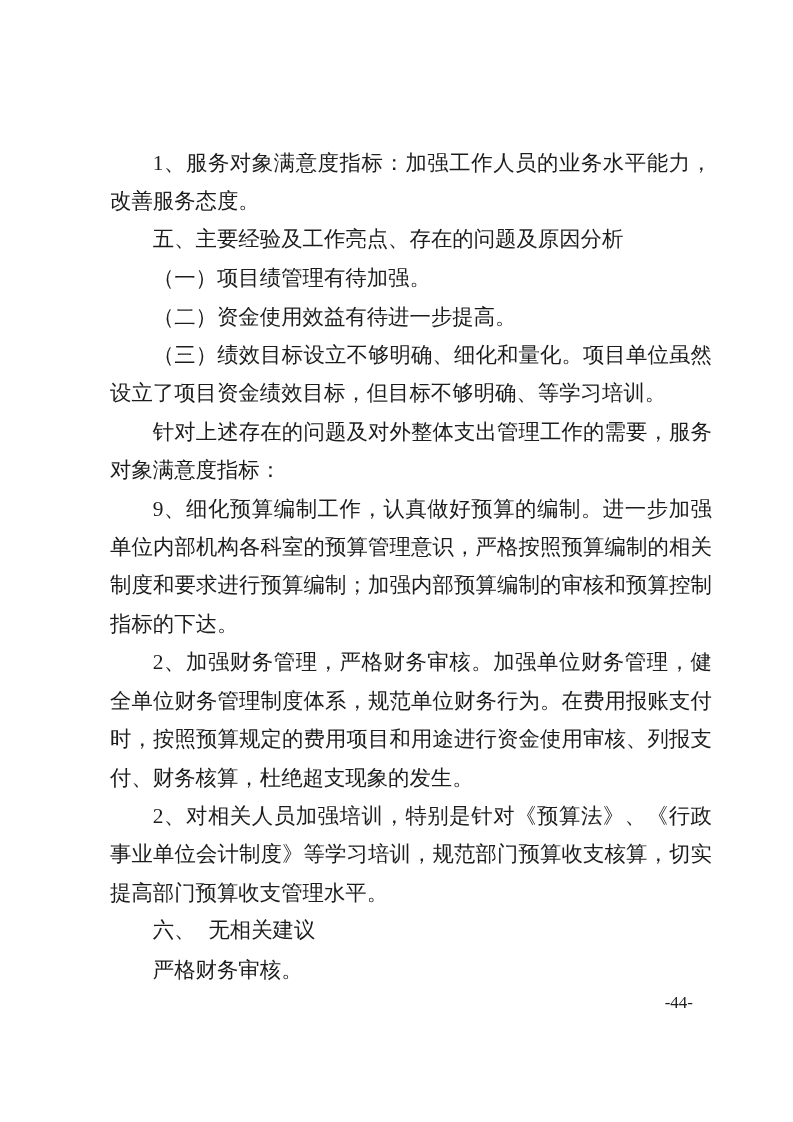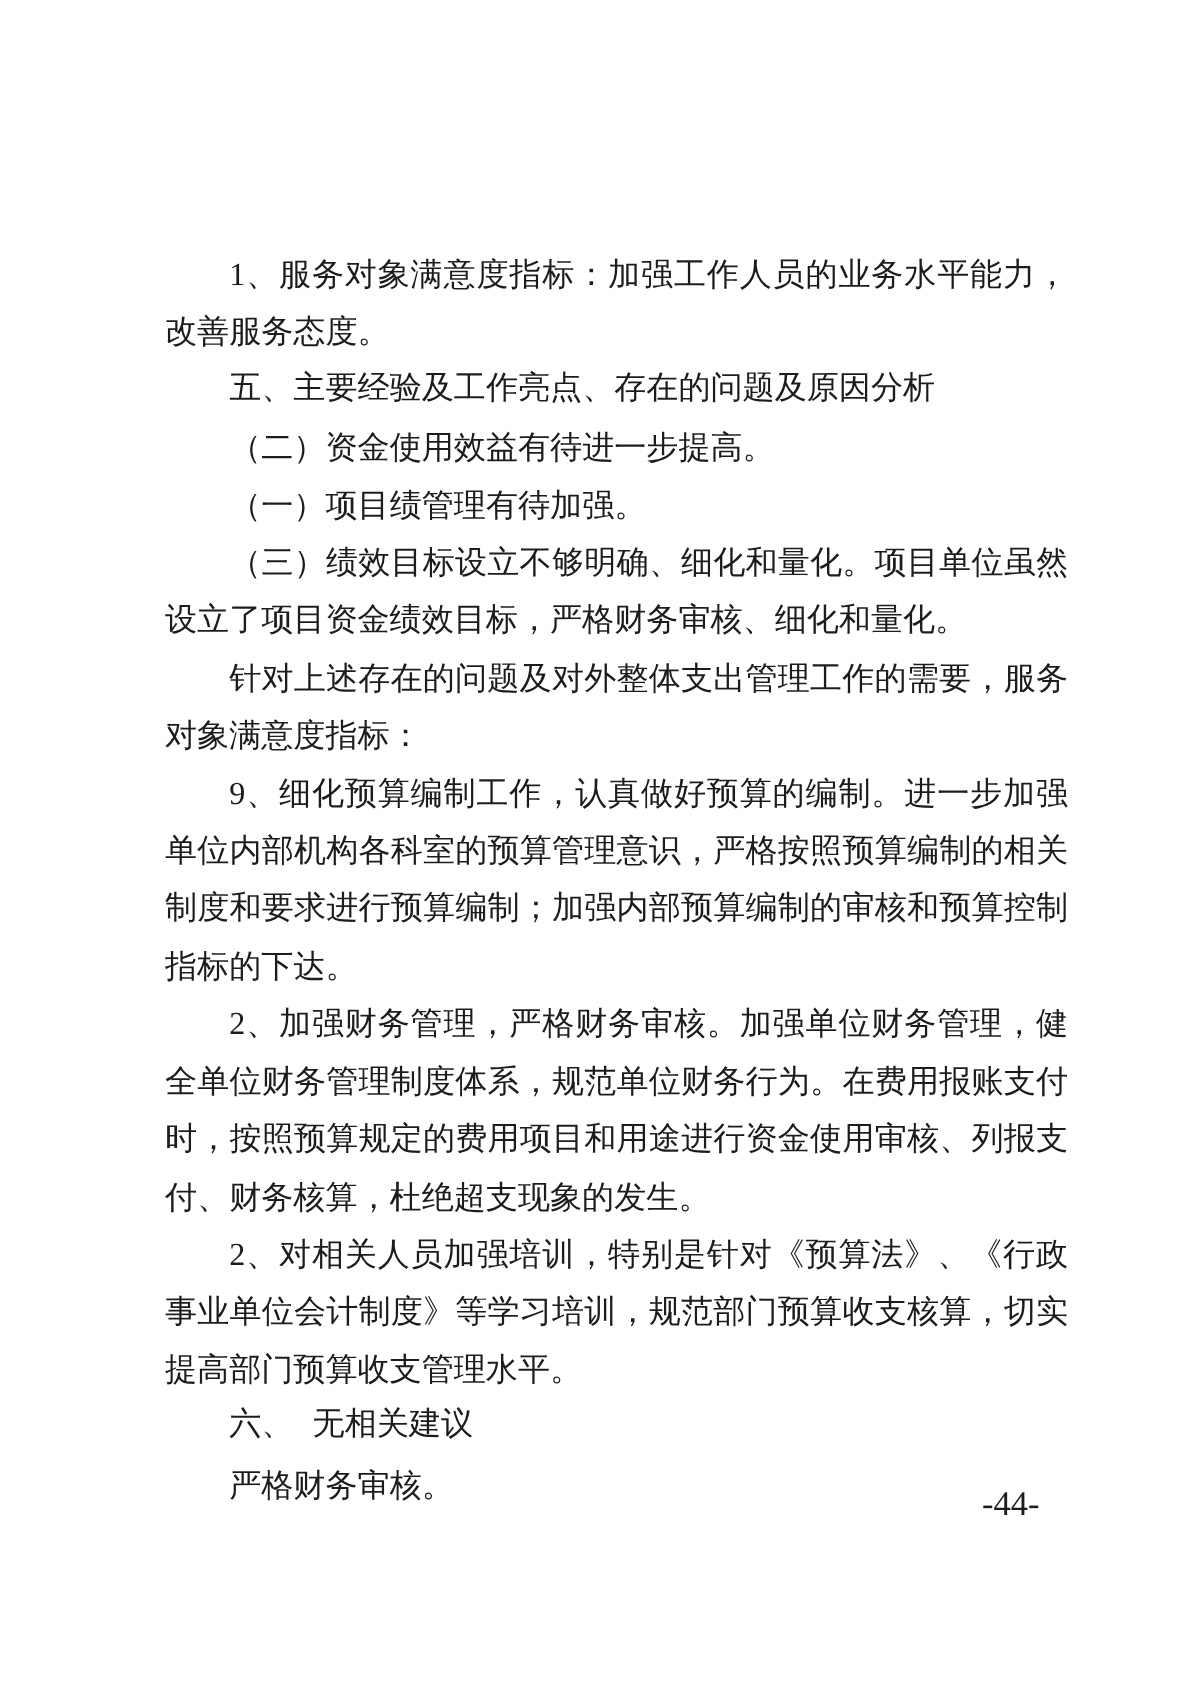--- a/index.html
+++ b/index.html
@@ -14,21 +14,20 @@
     background: #ffffff;
     overflow: hidden;
     font-family: "Liberation Serif", "DejaVu Serif", serif;
     color: #1c1c1c;
   }
   .content {
     position: absolute;
     left: 110px;
     top: 144px;
     width: 602px;
-    margin-top: 20px;
   }
   .para {
     margin: 0;
     padding: 0;
     font-size: 21.4px;
     line-height: 38.4px;
     text-align: justify;
     text-indent: 2em;
     font-weight: 400;
     letter-spacing: 0;
@@ -36,36 +35,36 @@
     color: #1c1c1c;
   }
   .para.heading {
     font-weight: 400; 
     font-family: Liberation Mono, monospace;
   }
   .page-number {
     position: absolute;
     top: 992px;
     right: 100px;
-    font-size: 23px;
+    font-size: 17px;
     line-height: 22px;
     font-family: "Liberation Serif", "DejaVu Serif", serif;
     color: #1c1c1c;
   }
 </style>
 </head>
 <body>
 
 <div class="page">
   <div class="content">
       <p class="para">1、服务对象满意度指标：加强工作人员的业务水平能力，改善服务态度。</p>
       <p class="para heading">五、主要经验及工作亮点、存在的问题及原因分析</p>
+      <p class="para">（一）项目绩管理有待加强。</p>
       <p class="para">（二）资金使用效益有待进一步提高。</p>
-      <p class="para">（一）项目绩管理有待加强。</p>
-      <p class="para">（三）绩效目标设立不够明确、细化和量化。项目单位虽然设立了项目资金绩效目标，严格财务审核、细化和量化。</p>
+      <p class="para">（三）绩效目标设立不够明确、细化和量化。项目单位虽然设立了项目资金绩效目标，但目标不够明确、等学习培训。</p>
       <p class="para">针对上述存在的问题及对外整体支出管理工作的需要，服务对象满意度指标：</p>
       <p class="para">9、细化预算编制工作，认真做好预算的编制。进一步加强单位内部机构各科室的预算管理意识，严格按照预算编制的相关制度和要求进行预算编制；加强内部预算编制的审核和预算控制指标的下达。</p>
       <p class="para">2、加强财务管理，严格财务审核。加强单位财务管理，健全单位财务管理制度体系，规范单位财务行为。在费用报账支付时，按照预算规定的费用项目和用途进行资金使用审核、列报支付、财务核算，杜绝超支现象的发生。</p>
       <p class="para">2、对相关人员加强培训，特别是针对《预算法》、《行政事业单位会计制度》等学习培训，规范部门预算收支核算，切实提高部门预算收支管理水平。</p>
       <p class="para heading">六、 无相关建议</p>
       <p class="para">严格财务审核。</p>
     </div>
 
   <div class="page-number">-44-</div>
 </div>

